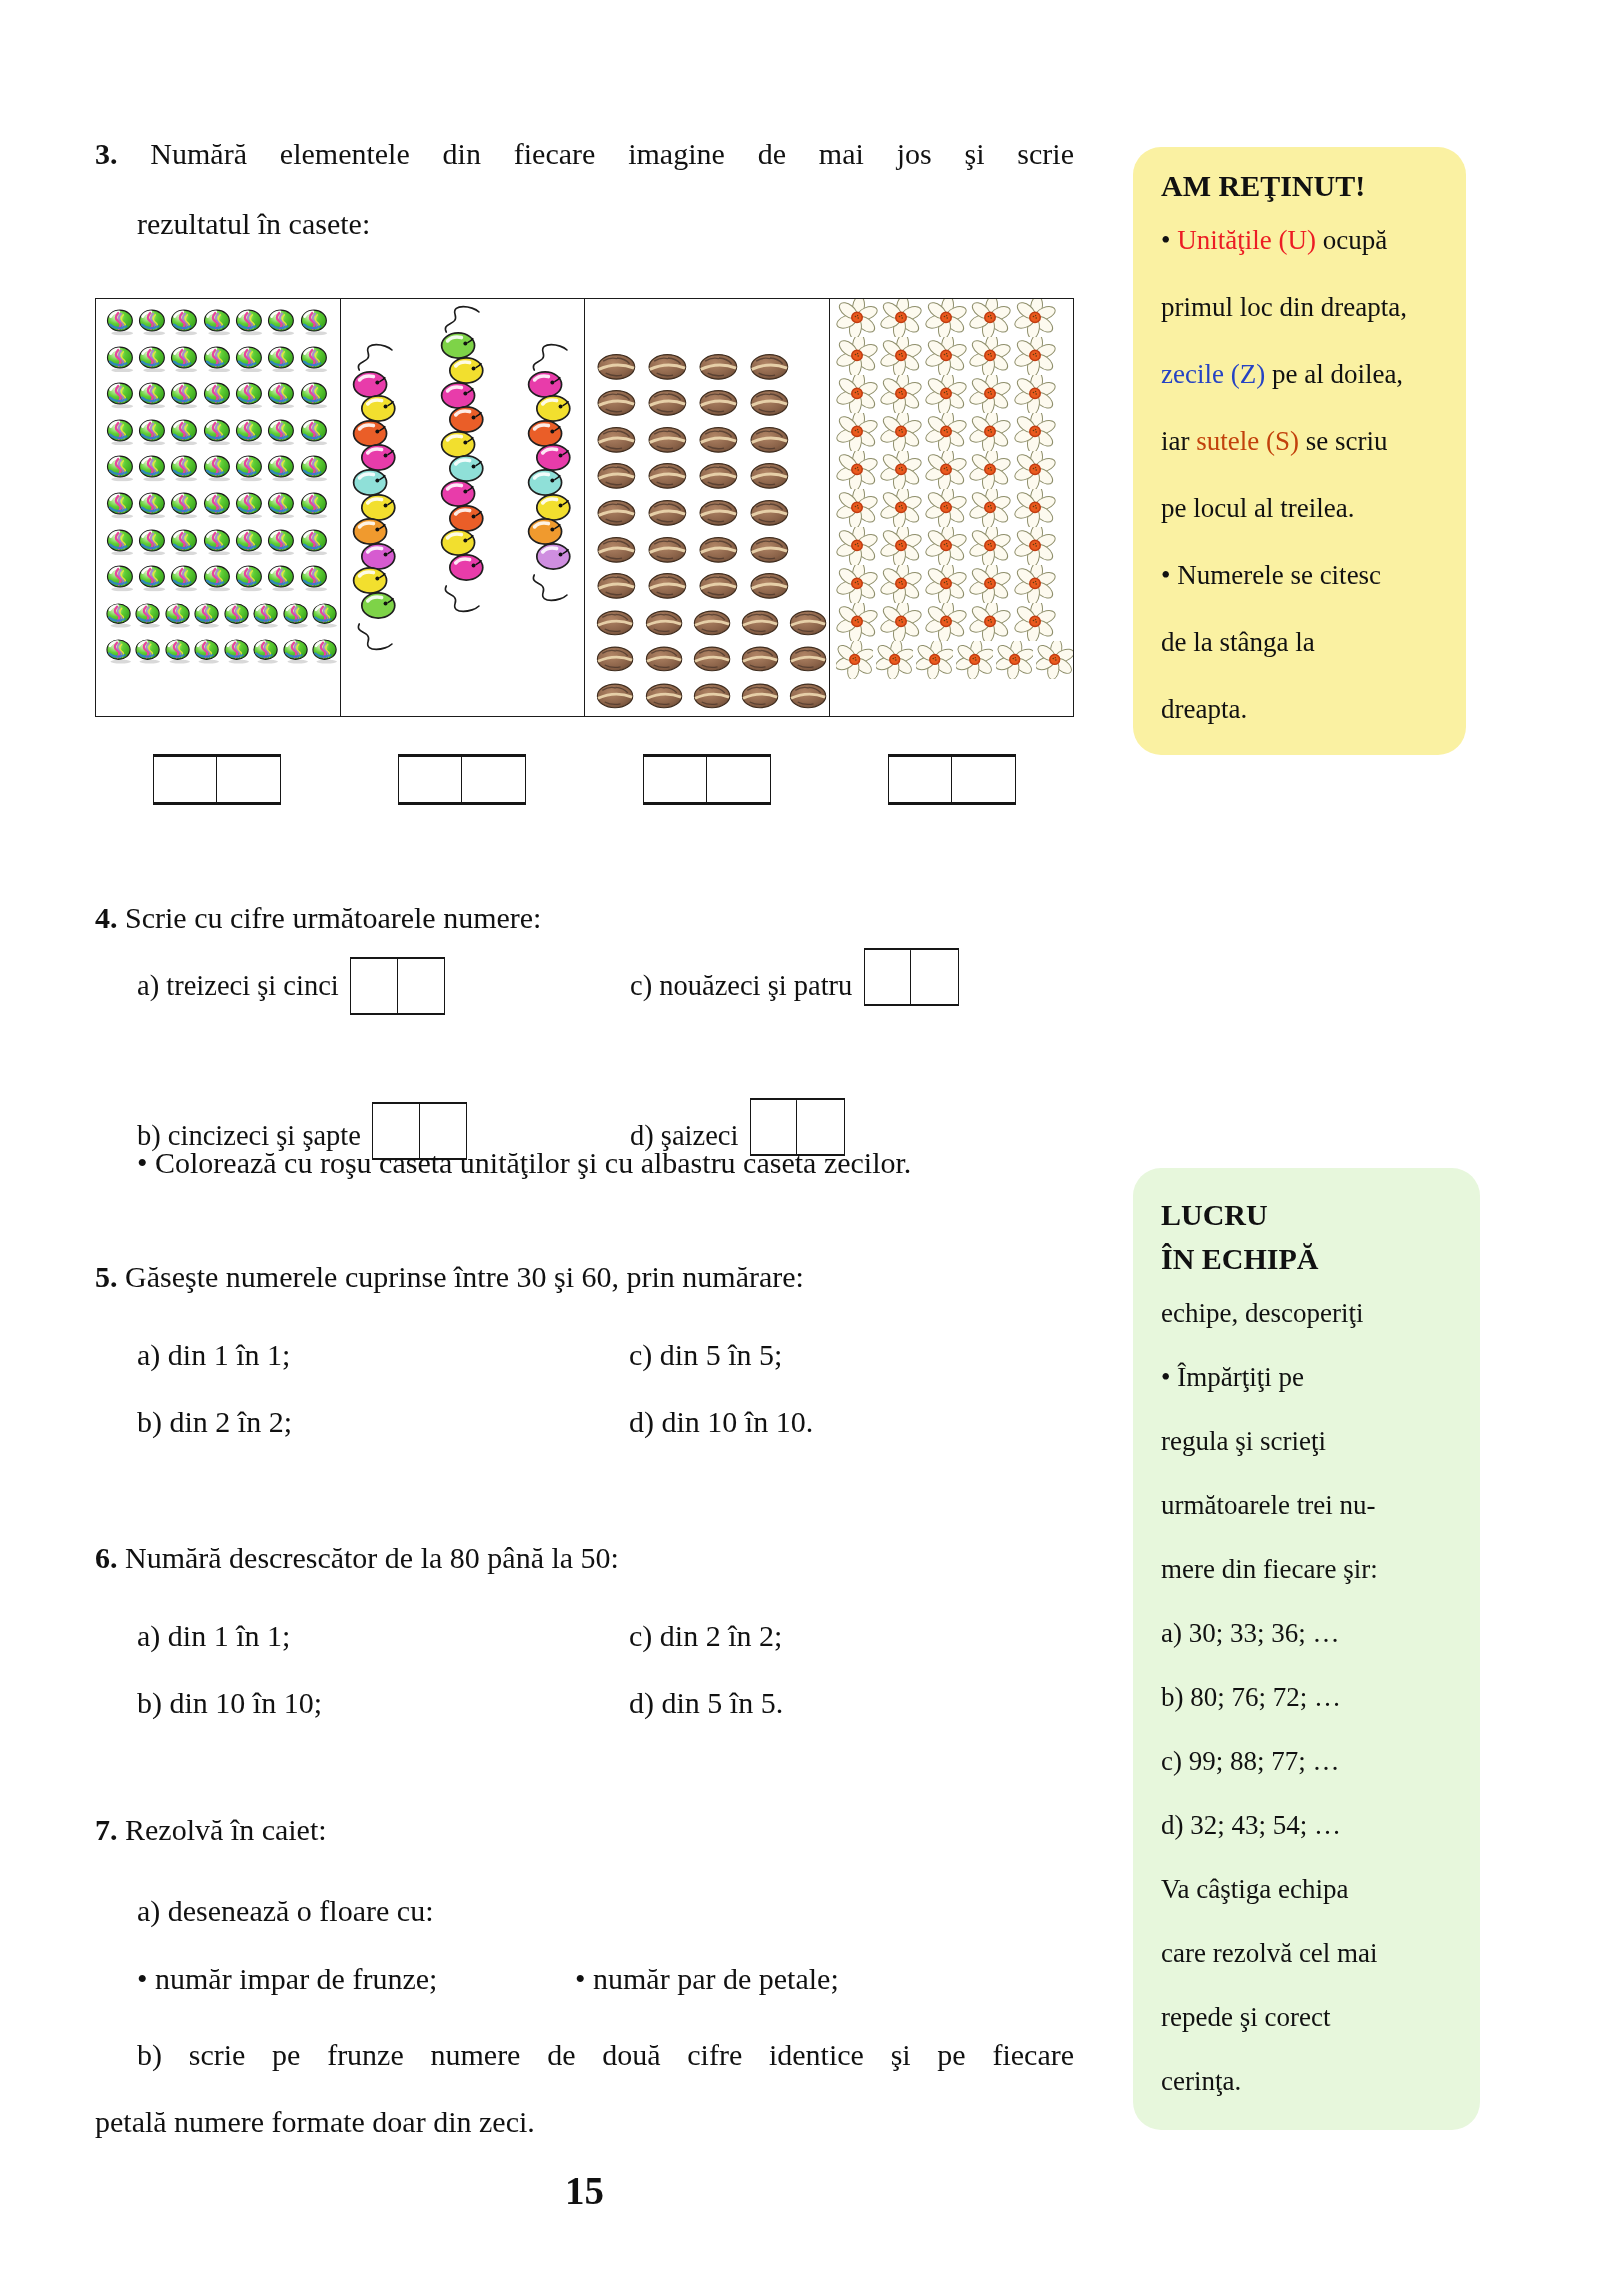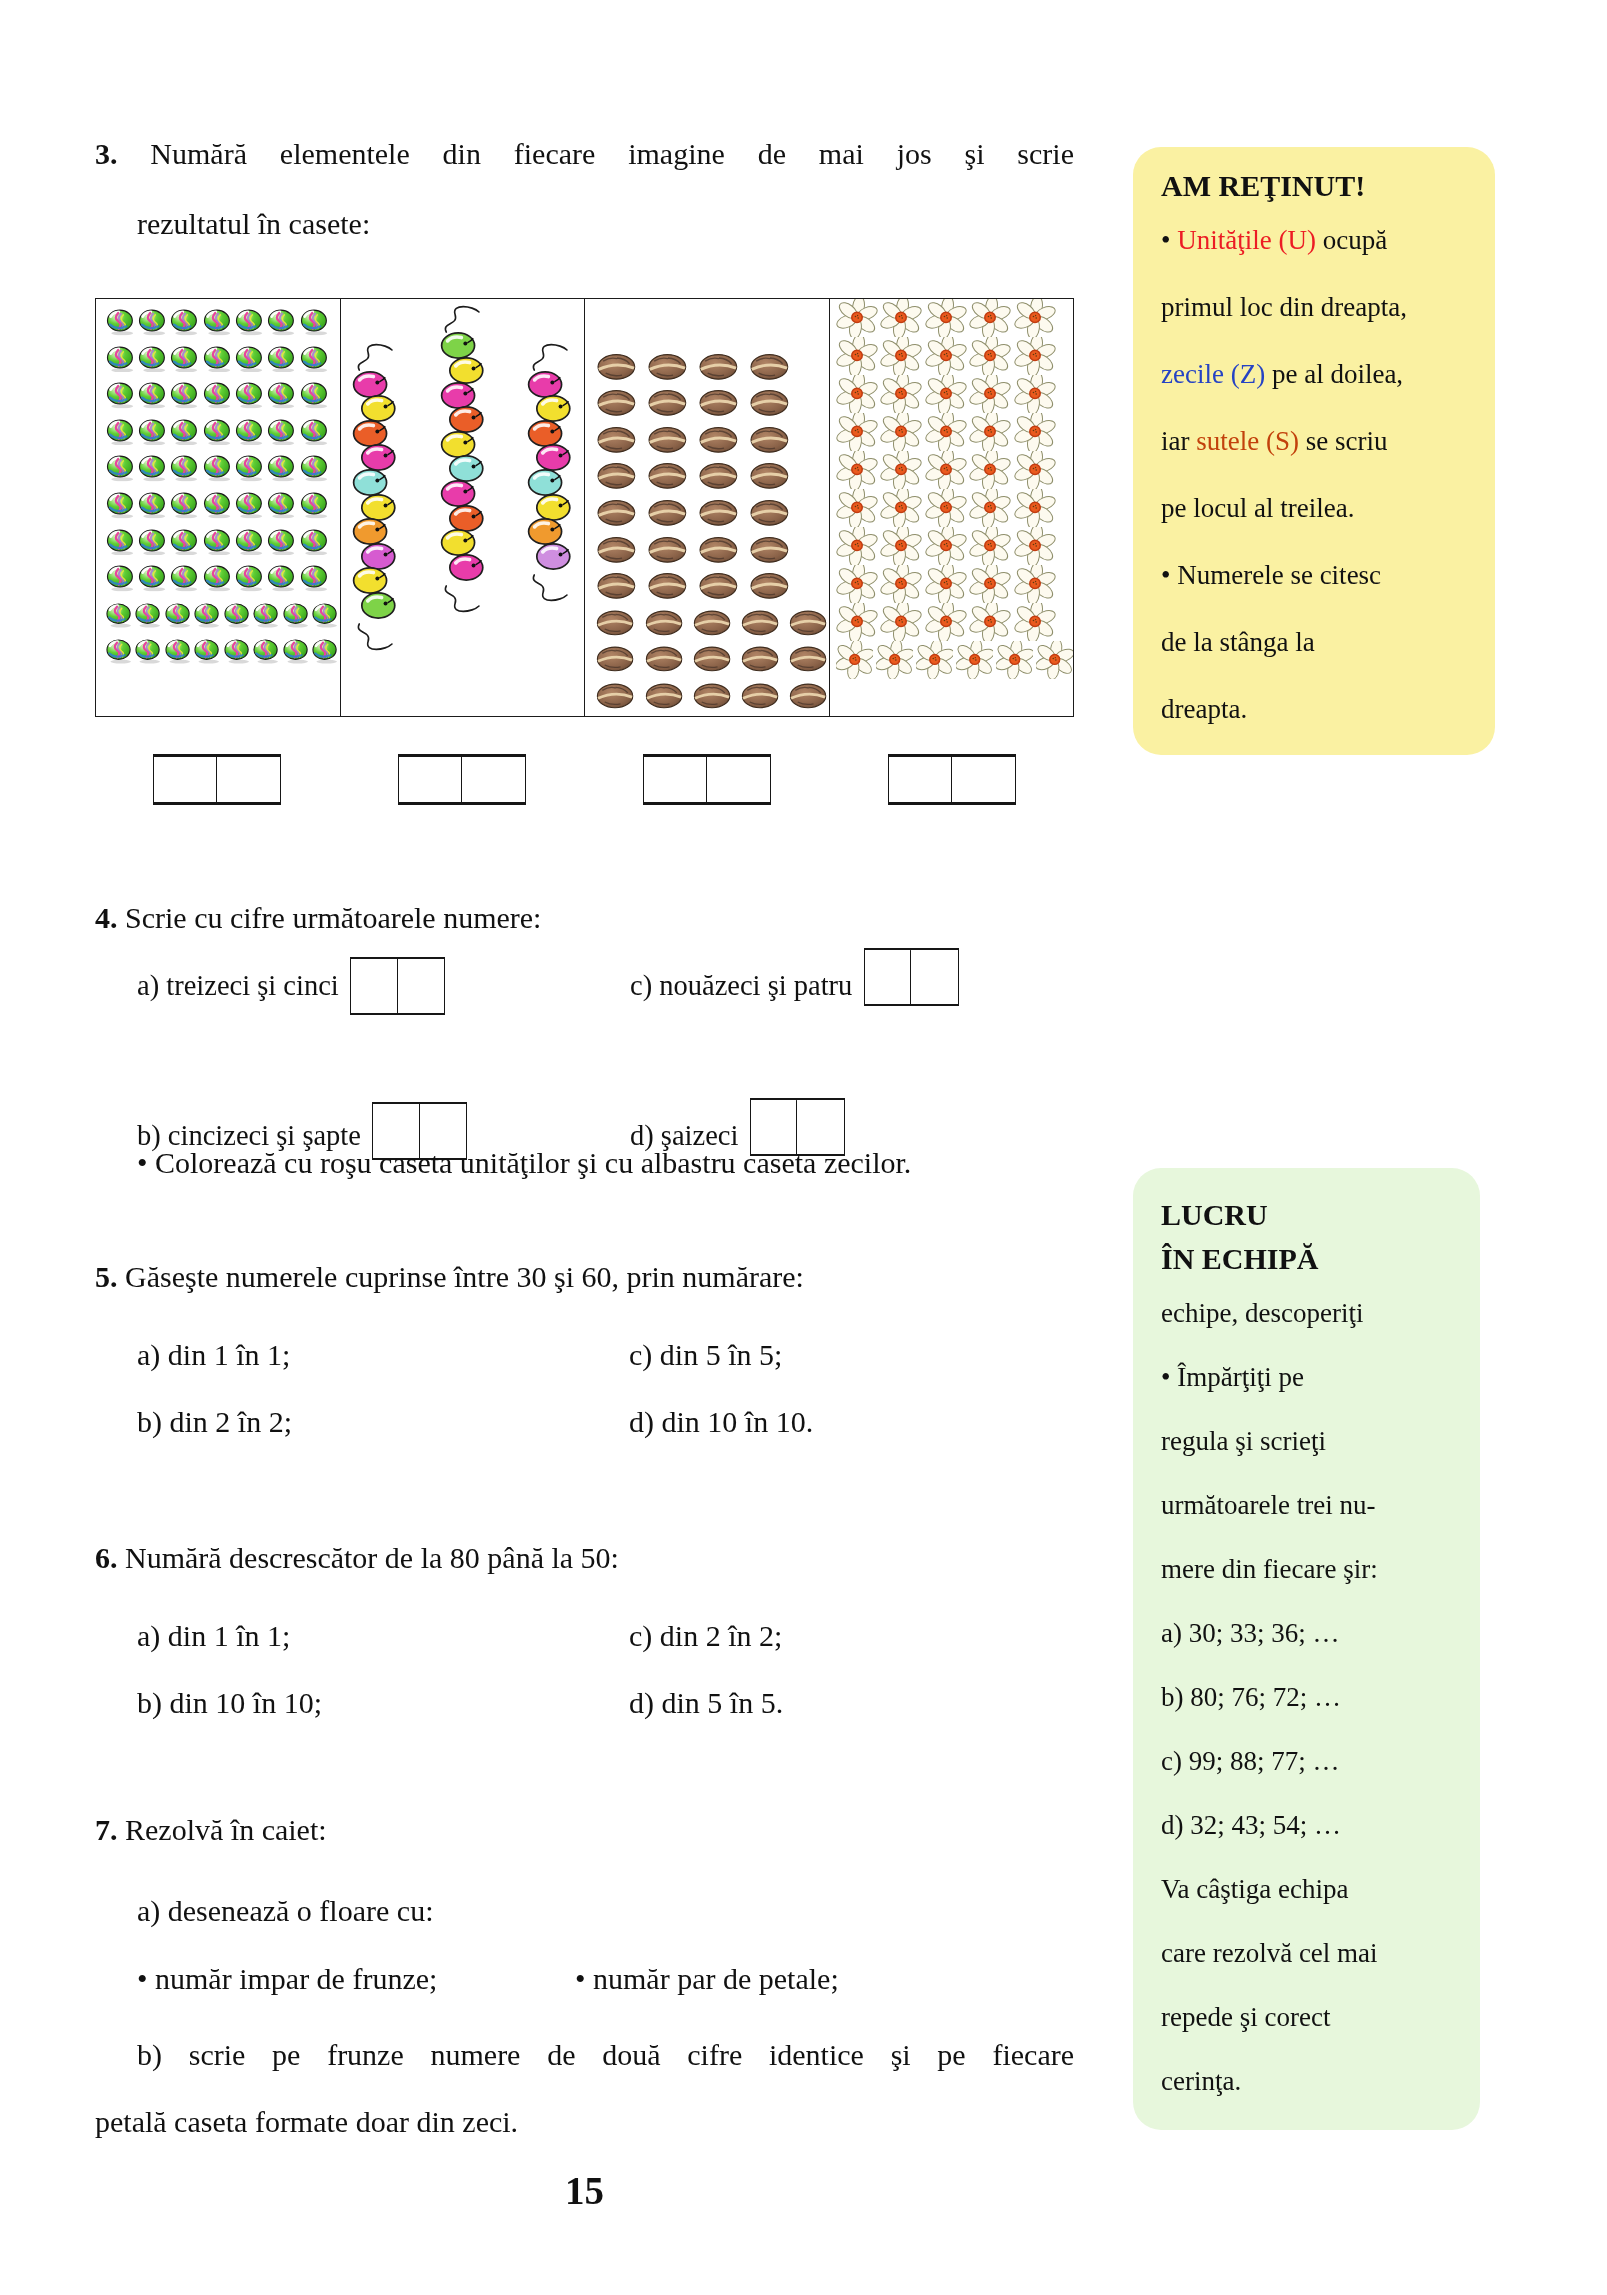--- a/index.html
+++ b/index.html
@@ -950,25 +950,25 @@
   <div class="abs para" style="left:629px;top:1685px;">d) din 5 în 5.</div>
 
   <div class="abs para" style="left:95px;top:1812px;">
     <b class="tnum">7.</b>
     <span>Rezolvă în caiet:</span>
   </div>
   <div class="abs para" style="left:137px;top:1893px;">a) desenează o floare cu:</div>
   <div class="abs para" style="left:137px;top:1961px;">• număr impar de frunze;</div>
   <div class="abs para" style="left:575px;top:1961px;">• număr par de petale;</div>
   <div class="abs para just" style="left:137px;top:2037px;width:937px;">b) scrie pe frunze numere de două cifre identice şi pe fiecare</div>
-  <div class="abs para" style="left:95px;top:2104px;">petală caseta formate doar din zeci.</div>
+  <div class="abs para" style="left:95px;top:2104px;">petală numere formate doar din zeci.</div>
 
   <div class="abs pagenum" style="left:95px;top:2168px;width:979px;">15</div>
 
-  <div class="sidebox sb-yellow" style="left:1133px;top:147px;width:362px;height:608px;">
+  <div class="sidebox sb-yellow" style="left:1133px;top:147px;width:333px;height:608px;">
     <div class="sb-title">AM REŢINUT!</div>
     <div id="note-lines">
         <div class="sb-line"><span>• </span><span class="c-red">Unităţile (U)</span><span> ocupă</span></div>
         <div class="sb-line"><span>primul loc din dreapta,</span></div>
         <div class="sb-line"><span class="c-blue">zecile (Z)</span><span> pe al doilea,</span></div>
         <div class="sb-line"><span>iar </span><span class="c-green">sutele (S)</span><span> se scriu</span></div>
         <div class="sb-line"><span>pe locul al treilea.</span></div>
         <div class="sb-line"><span>• Numerele se citesc</span></div>
         <div class="sb-line"><span>de la stânga la</span></div>
         <div class="sb-line"><span>dreapta.</span></div>

